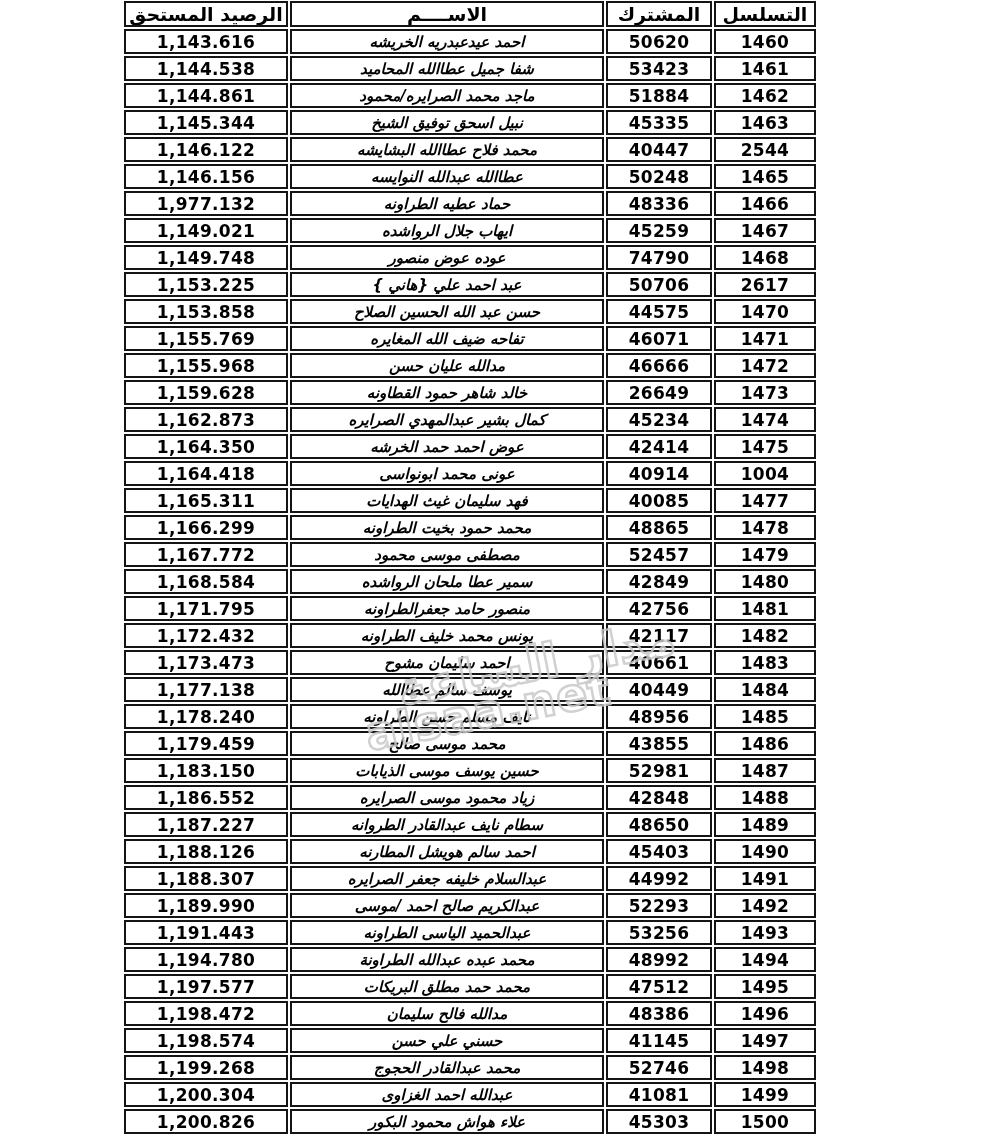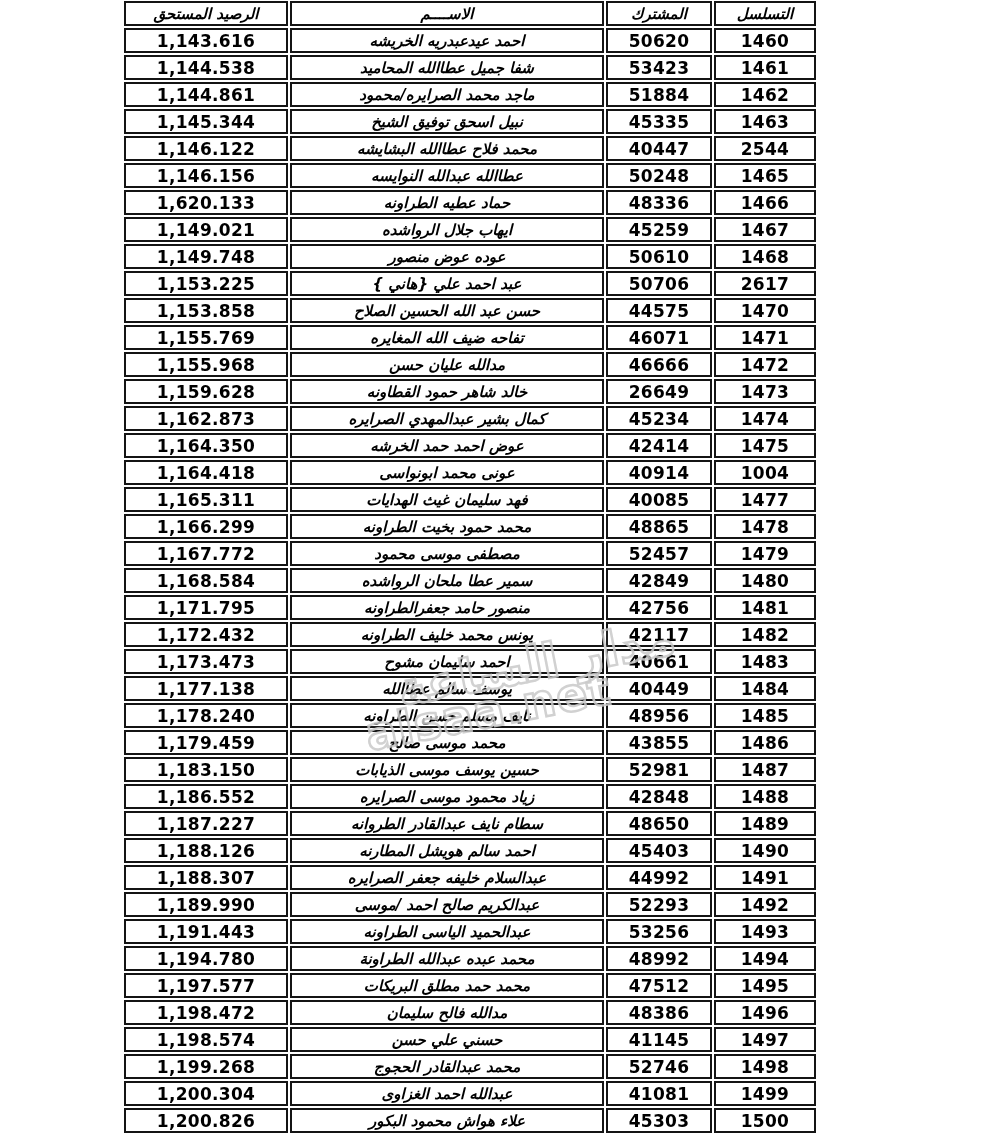--- a/index.html
+++ b/index.html
@@ -32,24 +32,23 @@
     border: 2px solid #141414;
     background: #ffffff;
     height: 25px;
     padding: 0 2px;
     text-align: center;
     vertical-align: middle;
     overflow: hidden;
     white-space: nowrap;
   }
   th {
-    font-size: 15px;
+    font-size: 19px;
     font-weight: bold;
     color: #000000;
-    font-style: italic;
   }
   td.name-cell {
     font-size: 15px;
     font-weight: bold;
     color: #000000;
     font-style: italic;
   }
   td.num-cell {
     font-size: 17px;
     font-weight: bold;
@@ -144,31 +143,31 @@
         <tr>
         <td class="num-cell">1465</td>
         <td class="num-cell">50248</td>
         <td class="name-cell">عطاالله عبدالله النوايسه</td>
         <td class="num-cell">1,146.156</td>
       </tr>
         <tr>
         <td class="num-cell">1466</td>
         <td class="num-cell">48336</td>
         <td class="name-cell">حماد عطيه الطراونه</td>
-        <td class="num-cell">1,620.133</td>
+        <td class="num-cell">1,977.132</td>
       </tr>
         <tr>
         <td class="num-cell">1467</td>
         <td class="num-cell">45259</td>
         <td class="name-cell">ايهاب جلال الرواشده</td>
         <td class="num-cell">1,149.021</td>
       </tr>
         <tr>
         <td class="num-cell">1468</td>
-        <td class="num-cell">50610</td>
+        <td class="num-cell">74790</td>
         <td class="name-cell">عوده عوض منصور</td>
         <td class="num-cell">1,149.748</td>
       </tr>
         <tr>
         <td class="num-cell">2617</td>
         <td class="num-cell">50706</td>
         <td class="name-cell">عبد احمد علي {هاني }</td>
         <td class="num-cell">1,153.225</td>
       </tr>
         <tr>

